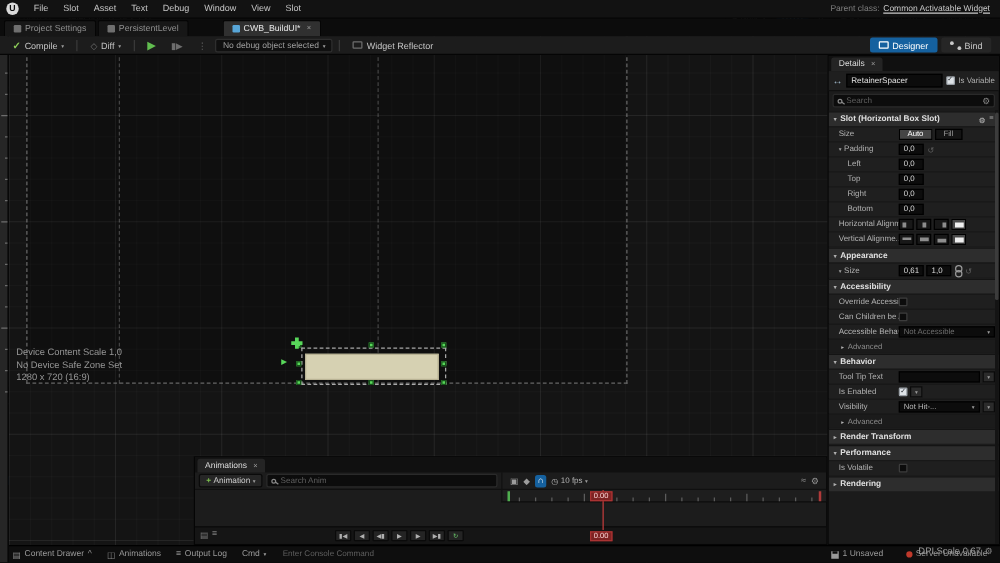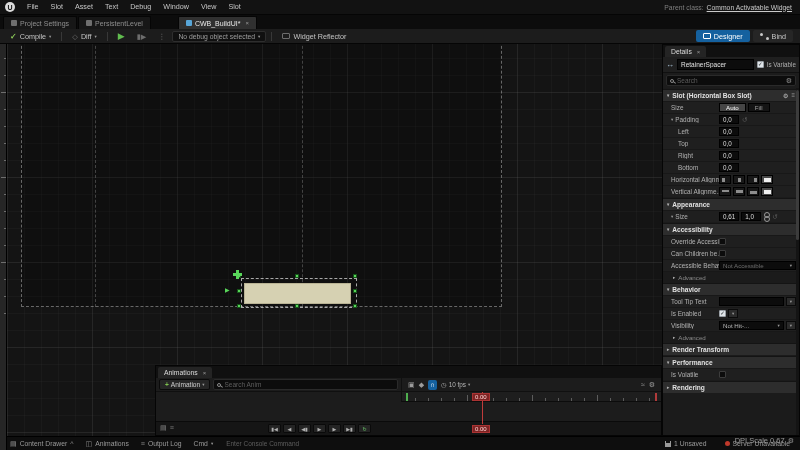--- a/index.html
+++ b/index.html
@@ -507,20 +507,25 @@
       <span class="cbtn">
         <span>Screen Size</span>
         <i class="caret">▾</i>
       </span>
       <span class="cbtn">
         <span>Fill Screen</span>
         <i class="caret">▾</i>
       </span>
     </div>
 
+    <div class="caninfo">
+      <div>Device Content Scale 1,0</div>
+      <div>No Device Safe Zone Set</div>
+      <div>1280 x 720 (16:9)</div>
+    </div>
     <div class="dpirow">
       <span>DPI Scale 0,67</span>
       <i class="gear">⚙</i>
     </div>
   </section>
 
   <section id="animations" class="panel">
     <div class="ptabs">
       <div class="ptab active">
         <span>Animations</span>

